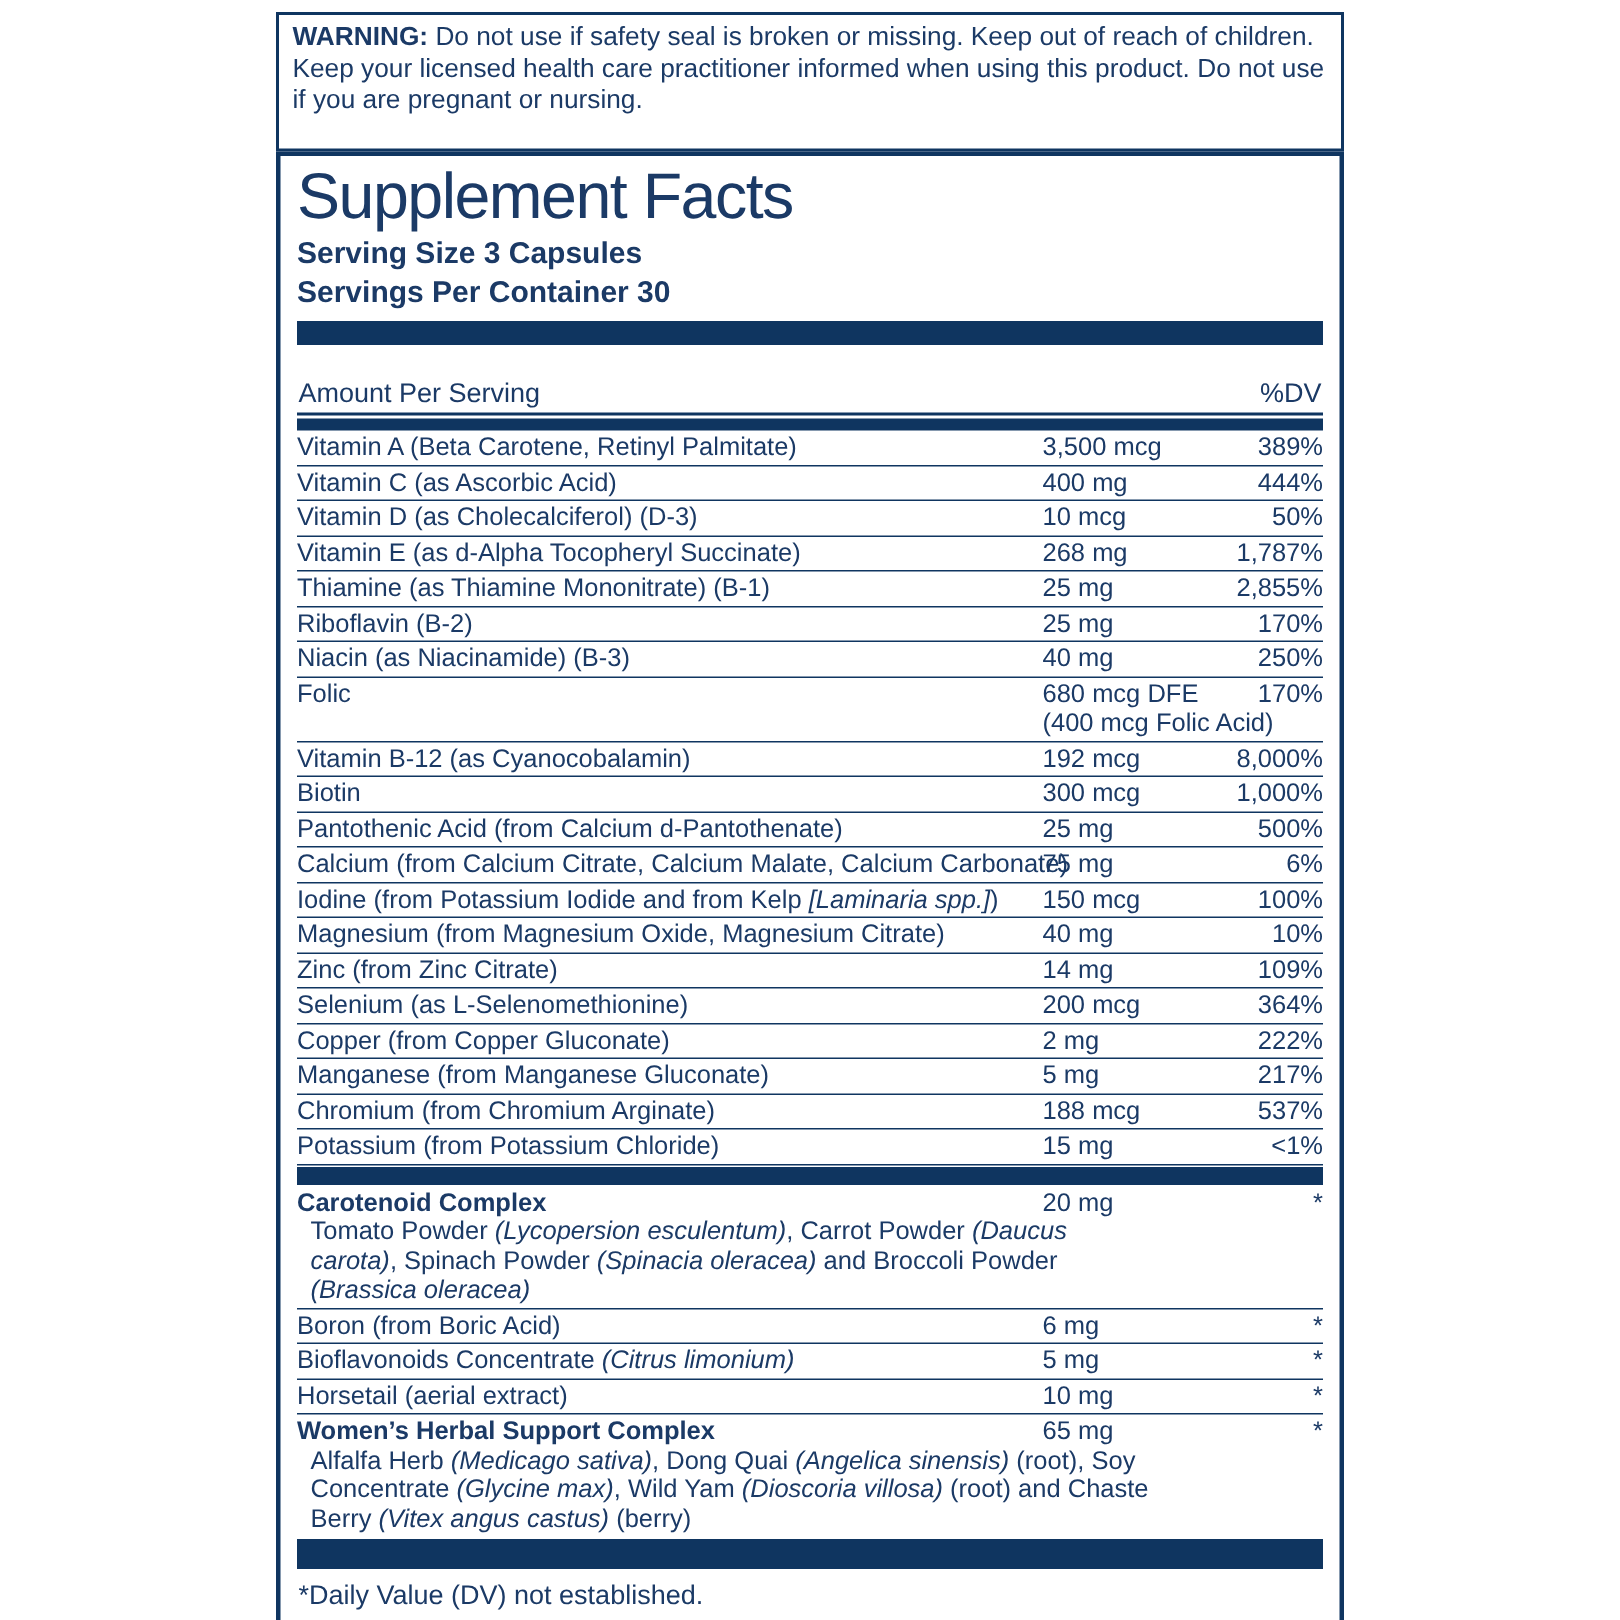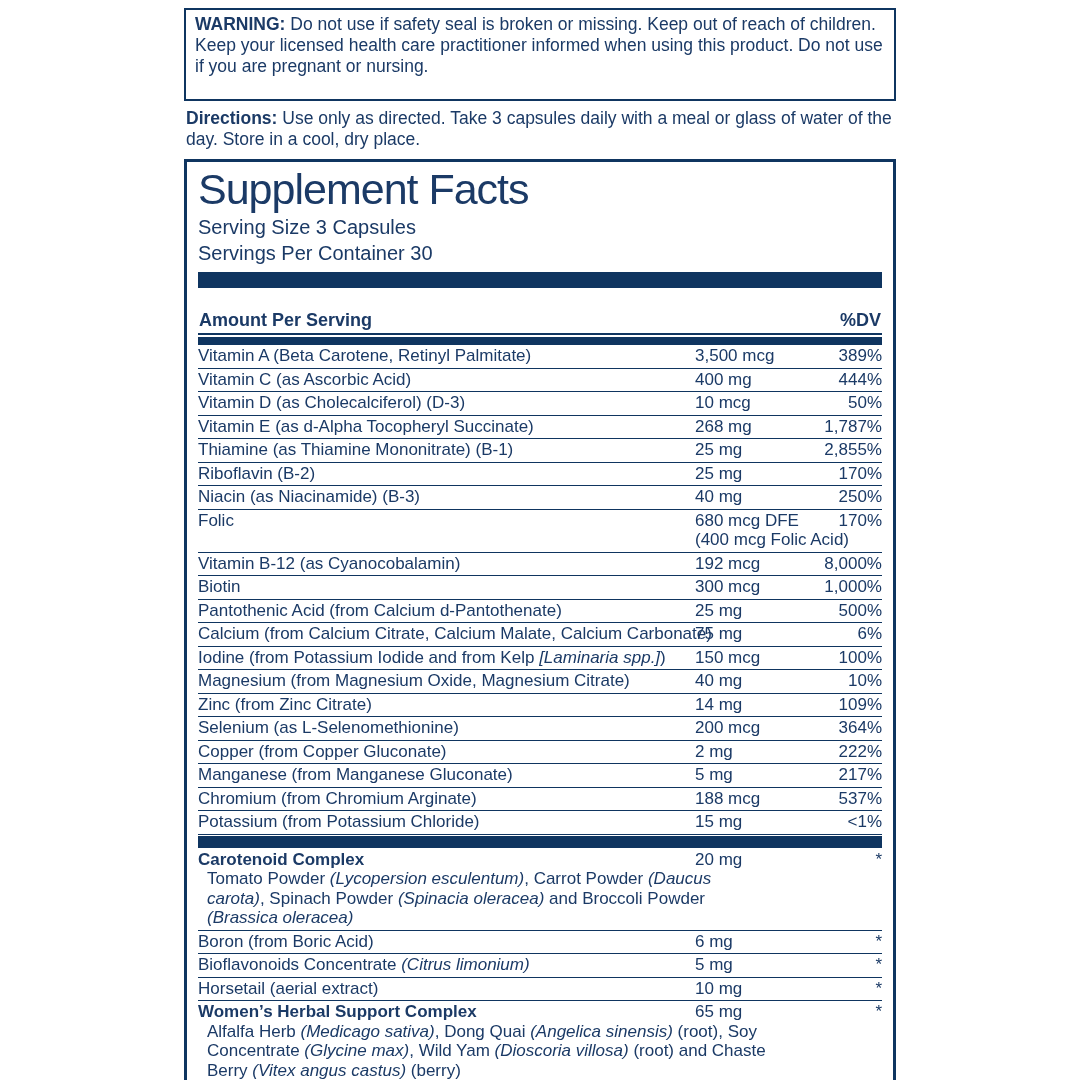--- a/index.html
+++ b/index.html
@@ -38,36 +38,36 @@
     padding:4px 11px 6px;
   }
   .panel-title{
     font-size:43px;
     font-weight:normal;
     letter-spacing:-1px;
     line-height:47px;
   }
   .serving-line{
     font-size:20px;
-    font-weight:normal;
+    font-weight:bold;
     line-height:24px;
     margin-top:2px;
   }
   .bar{background:var(--navy-bar);width:100%;}
   .bar-a{height:16px;margin:7px 0 3px;}
   .bar-b{height:8px;margin:2px 0 0;}
   .bar-d{height:20px;margin:2px 0 4px;}
   .section-bar{background:var(--navy-bar);height:12px;margin:1px 0;}
 
   .facts-header{
     display:flex;
     justify-content:space-between;
     align-items:flex-end;
     font-size:18px;
-    font-weight:bold;
+    font-weight:normal;
     line-height:22px;
     padding:2px 1px 2px;
     border-bottom:2px solid var(--navy-bar);
     margin-top:19px;
   }
 
   .t-row{
     border-bottom:1.5px solid var(--navy-bar);
     padding:1px 0 2px;
   }
@@ -98,23 +98,20 @@
 </style>
 </head>
 <body>
 
 <div class="page">
 
   <div class="warning-box">
     <span class="blabel">WARNING:</span><span> Do not use if safety seal is broken or missing. Keep out of reach of children. Keep your licensed health care practitioner informed when using this product. Do not use if you are pregnant or nursing.</span>
   </div>
 
-  <div class="directions">
-    <span class="blabel">Directions:</span><span> Use only as directed. Take 3 capsules daily with a meal or glass of water of the day. Store in a cool, dry place.</span>
-  </div>
 
   <div class="panel">
     <div class="panel-title">Supplement Facts</div>
     <div class="serving-line">Serving Size 3 Capsules</div>
     <div class="serving-line">Servings Per Container 30</div>
 
     <div class="bar bar-a"></div>
 
     <div class="facts-header">
       <span>Amount Per Serving</span>

